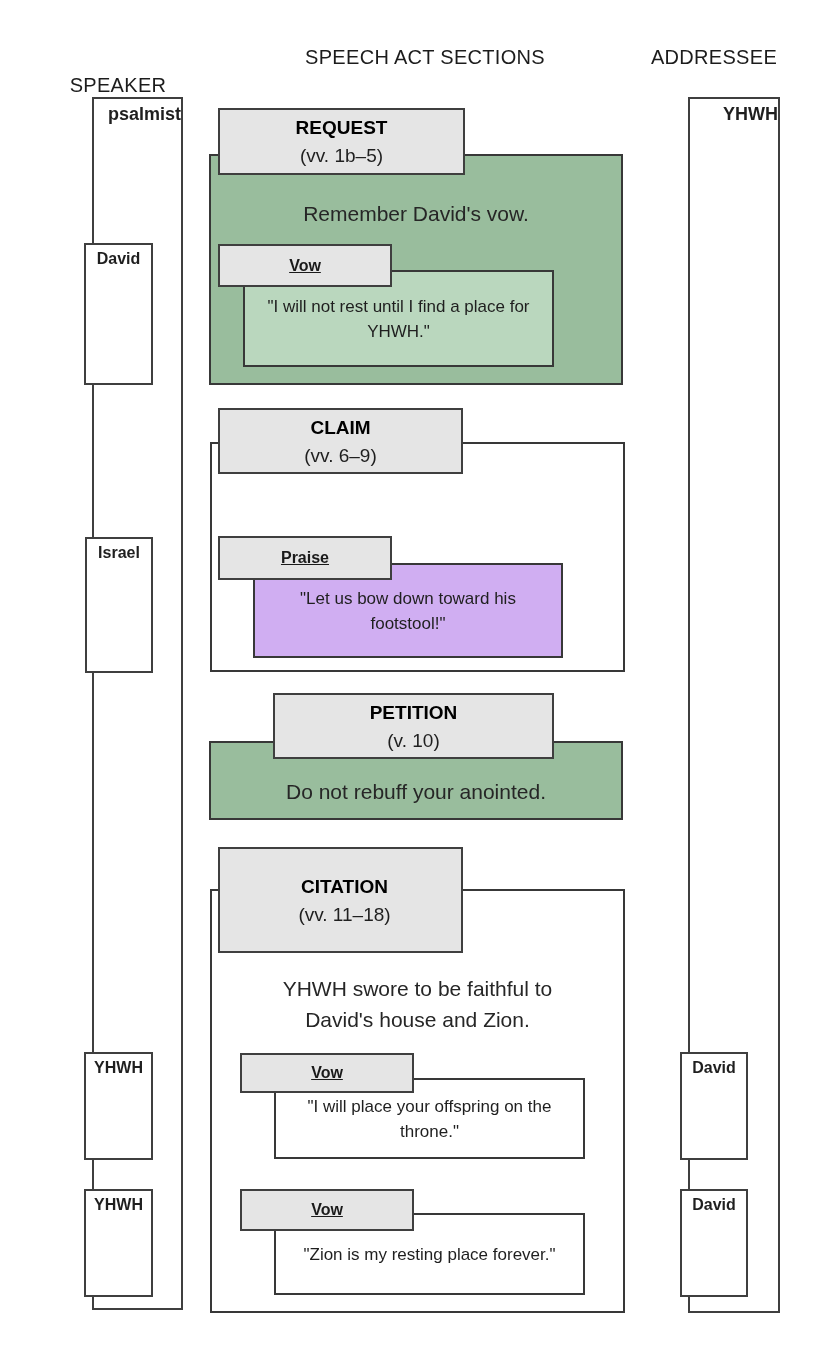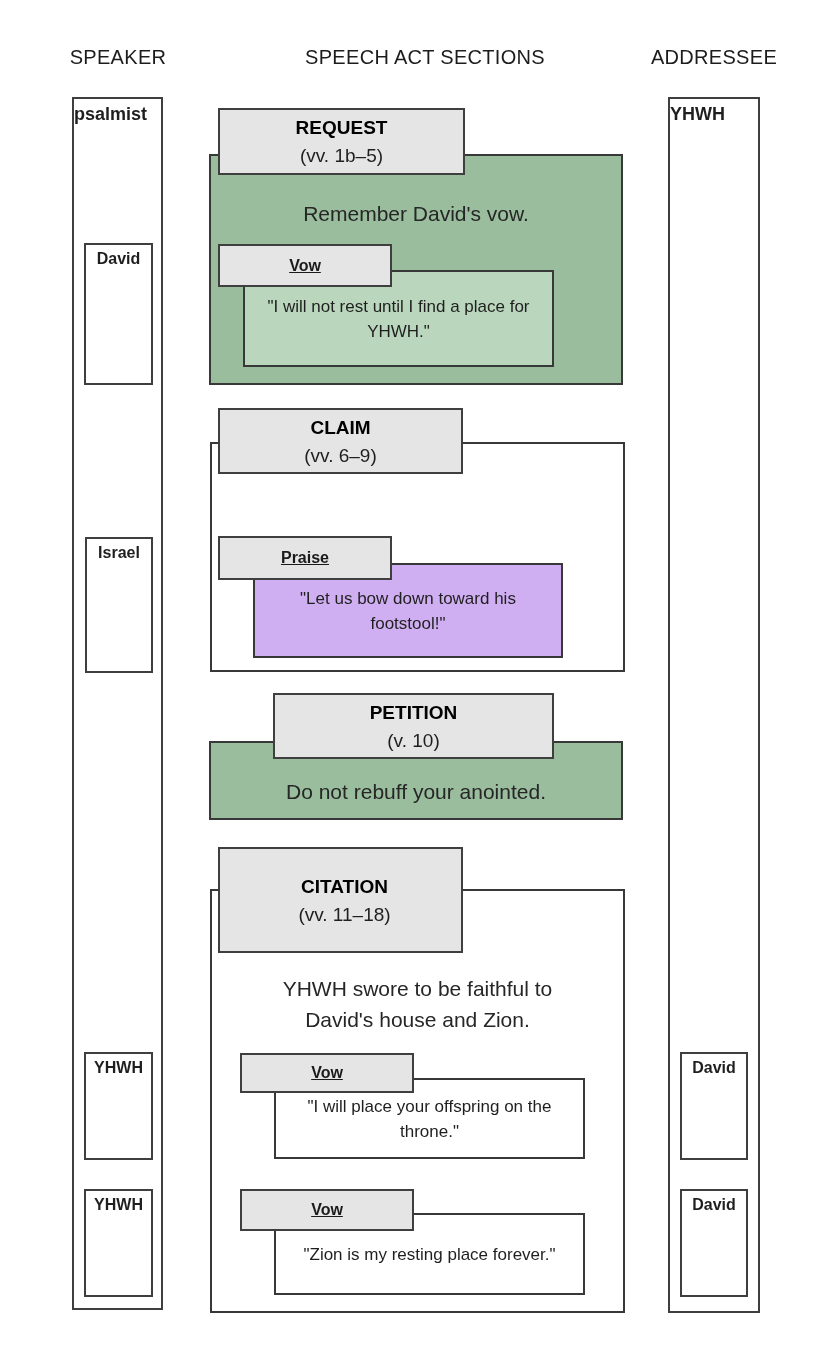--- a/index.html
+++ b/index.html
@@ -6,21 +6,21 @@
   .page{
     position:relative;width:825px;height:1351px;background:#ffffff;
     font-family:"Liberation Sans", sans-serif;color:#1f1f1f;overflow:hidden;
   }
   .abs{position:absolute;box-sizing:border-box;}
   .col-header{
     top:44px;font-size:20px;line-height:26px;text-align:center;color:#1c1c1c;
     letter-spacing:0.3px;
   }
   .col-box{
-    border:2px solid #3f3f3f;background:#ffffff;text-align:left;z-index:1;
+    border:2px solid #3f3f3f;background:#ffffff;text-align:right;z-index:1;margin-left:20px;
   }
   .col-label{display:block;padding-top:5px;font-weight:bold;font-size:18px;}
   .inner-box{
     border:2px solid #3f3f3f;background:#ffffff;text-align:center;z-index:2;
   }
   .inner-label{display:block;padding-top:5px;font-weight:bold;font-size:16px;}
   .sec-body{border:2px solid #383838;z-index:1;}
   .sec-body.green{background:#99bd9d;}
   .sec-body.white{background:#ffffff;}
   .sec-header{
@@ -43,21 +43,21 @@
     display:flex;align-items:center;justify-content:center;text-align:center;
     font-size:17px;line-height:25px;color:#1f1f1f;
   }
   .quote-box .qt{display:inline-block;}
 </style>
 </head>
 <body>
 
 <div class="page">
 
-  <div class="abs col-header" style="left:18px;width:200px;">SPEAKER</div>
+  <div class="abs col-header" style="left:18px;width:200px;margin-top:28px;">SPEAKER</div>
   <div class="abs col-header" style="left:225px;width:400px;">SPEECH ACT SECTIONS</div>
   <div class="abs col-header" style="left:614px;width:200px;">ADDRESSEE</div>
 
   <div class="abs col-box" style="left:72px;top:97px;width:91px;height:1213px;">
     <span class="col-label">psalmist</span>
   </div>
   <div class="abs inner-box" style="left:84px;top:243px;width:69px;height:142px;">
     <span class="inner-label">David</span>
   </div>
   <div class="abs inner-box" style="left:85px;top:537px;width:68px;height:136px;">

